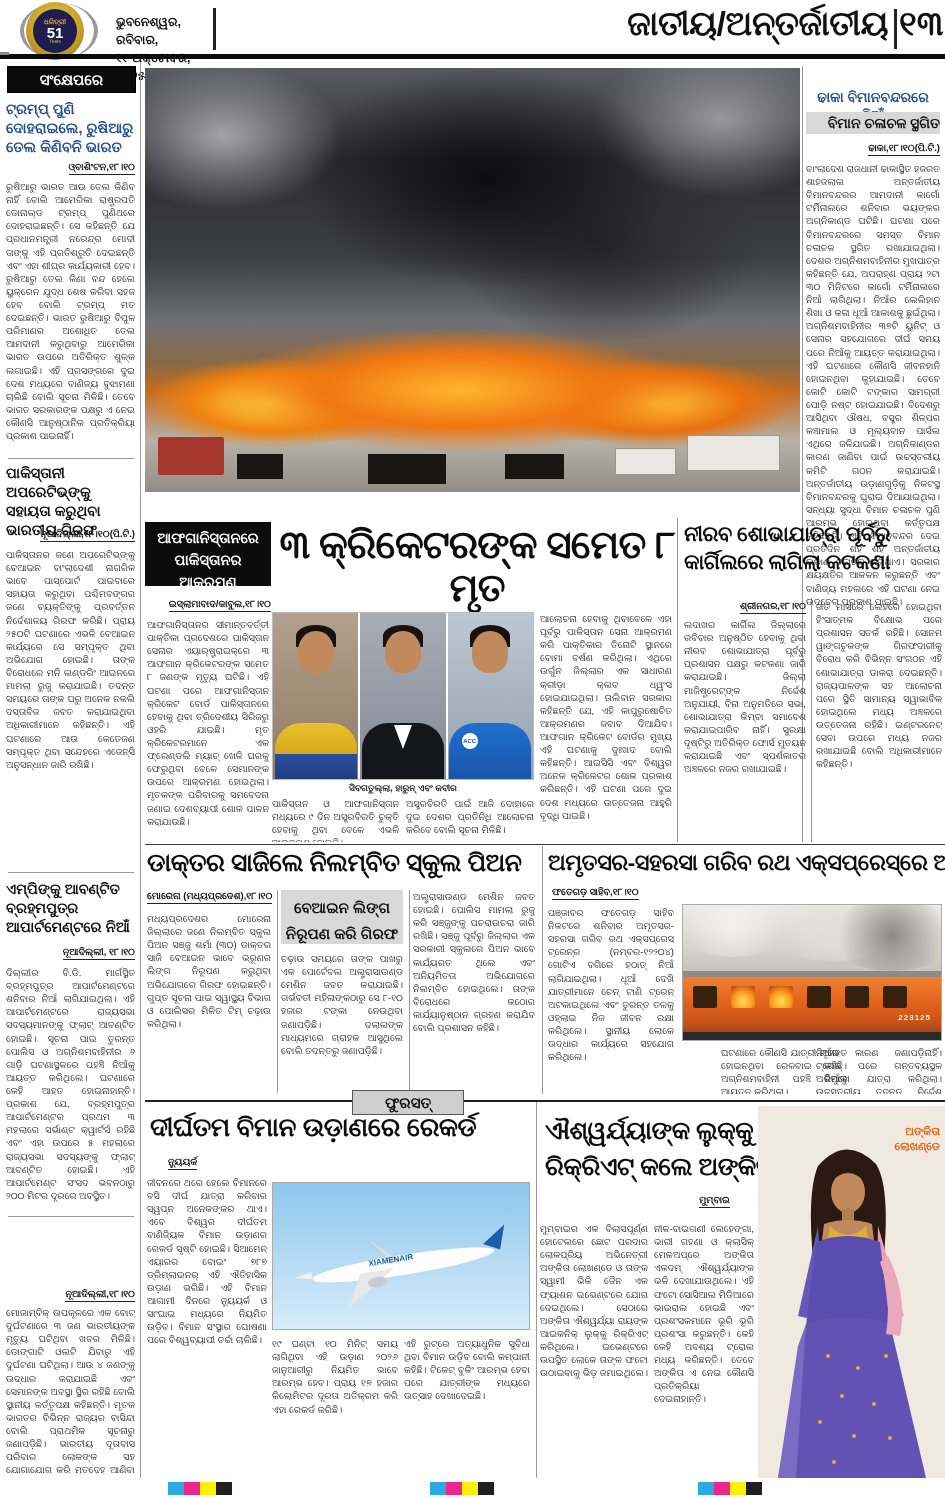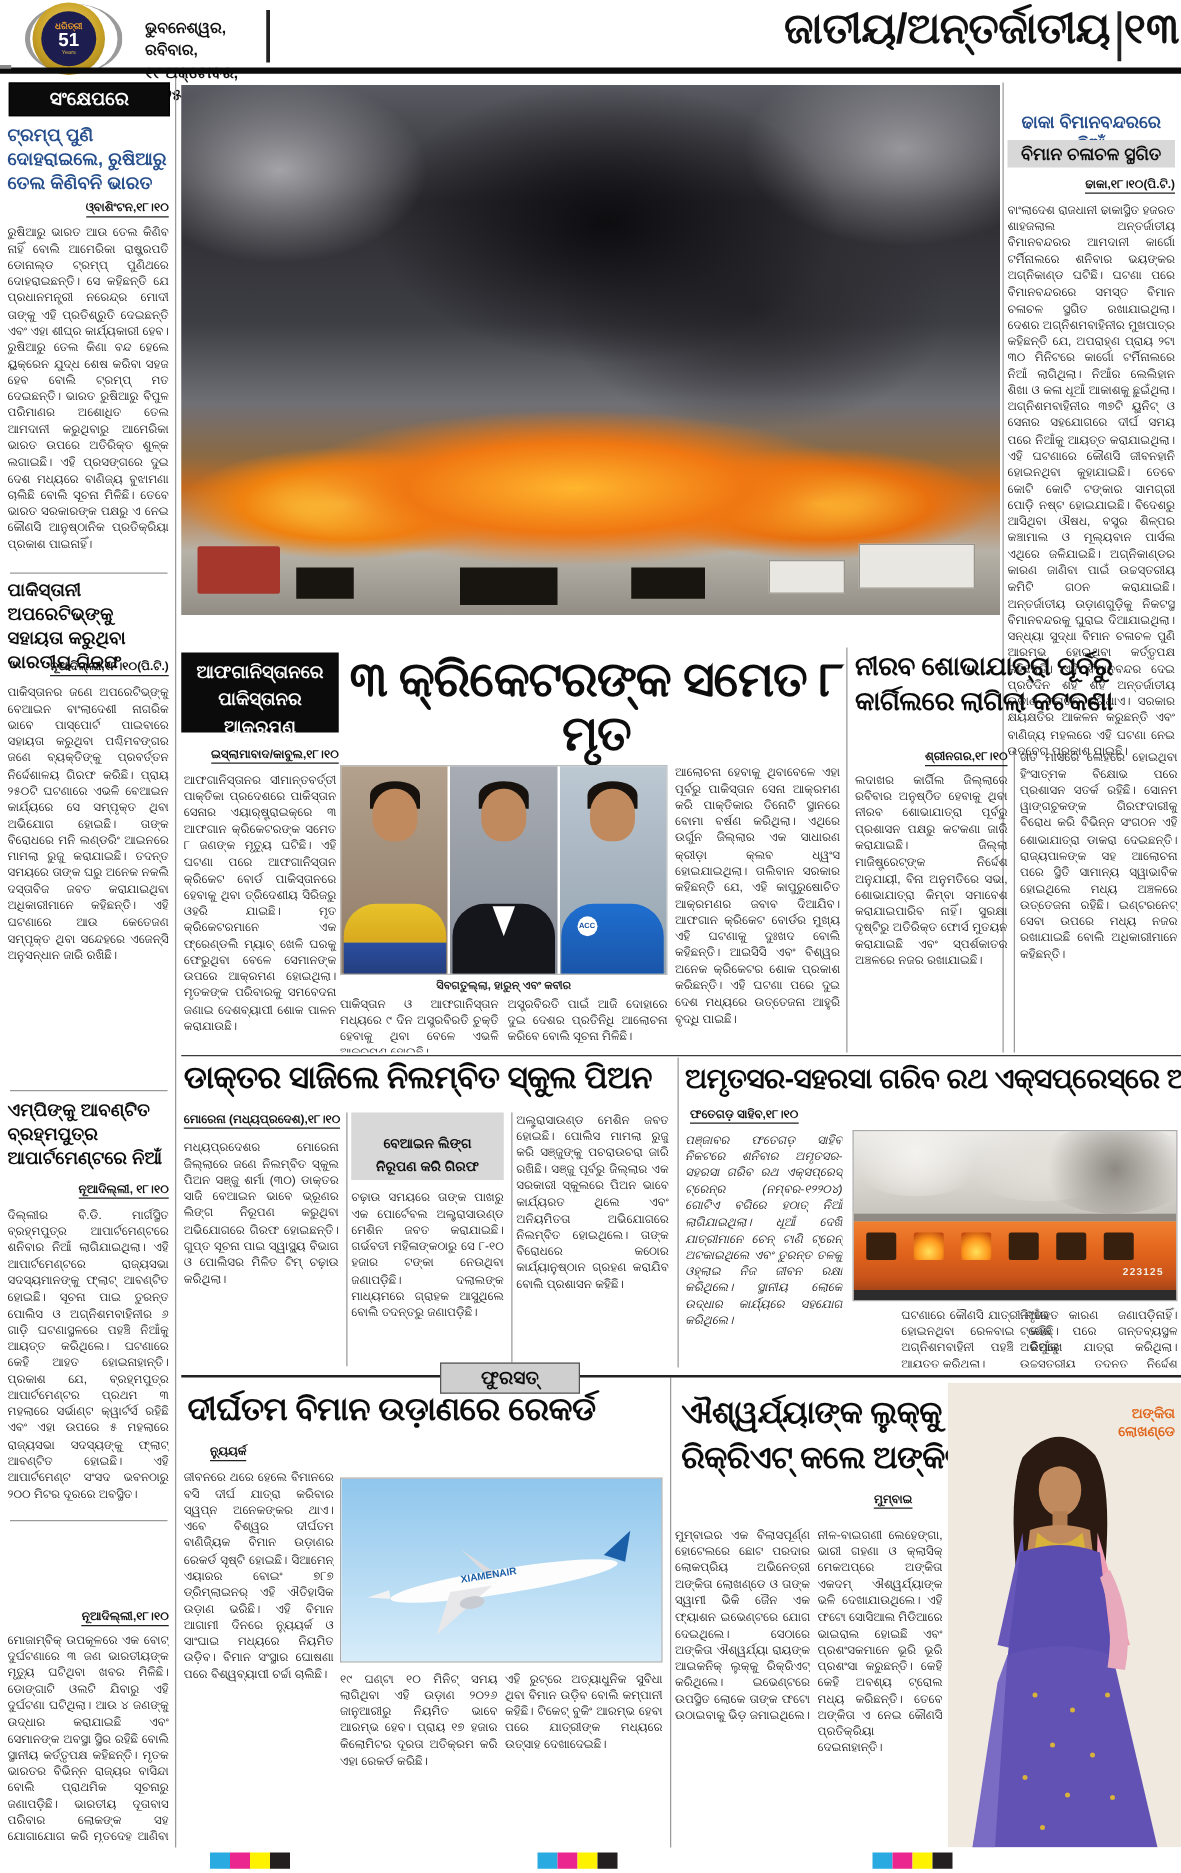--- a/index.html
+++ b/index.html
@@ -115,21 +115,21 @@
   <div class="abs photo-fire" style="left:145px;top:68px;width:655px;height:424px;">
     <div class="sil" style="left:2%;bottom:4%;width:10%;height:9%;background:#a5372c;border-radius:2px;"></div>
     <div class="sil" style="left:14%;bottom:3%;width:7%;height:6%;"></div>
     <div class="sil" style="left:34%;bottom:2%;width:12%;height:7%;"></div>
     <div class="sil" style="left:55%;bottom:3%;width:9%;height:6%;"></div>
     <div class="container-box" style="right:3%;bottom:5%;width:14%;height:8%;"></div>
     <div class="container-box" style="right:19%;bottom:4%;width:9%;height:6%;"></div>
   </div>
 
   <div class="abs hl hl-blue" style="left:806px;top:88px;width:134px;font-size:14px;line-height:1.3;text-align:center;">ଢାକା ବିମାନବନ୍ଦରରେ ନିଆଁ</div>
-  <div class="abs graybox" style="left:806px;top:112px;width:134px;height:22px;font-size:14px;line-height:22px;">ବିମାନ ଚଳାଚଳ ସ୍ଥଗିତ</div>
+  <div class="abs graybox" style="left:806px;top:112px;width:134px;height:22px;font-size:14px;line-height:22px;text-align:right;">ବିମାନ ଚଳାଚଳ ସ୍ଥଗିତ</div>
   <div class="abs dateline" style="left:806px;top:142px;width:134px;"><span>ଢାକା,୧୮।୧୦(ପି.ଟି.)</span></div>
   <div class="abs body-txt" style="left:806px;top:162px;width:134px;height:678px;">ବାଂଲାଦେଶ ରାଜଧାନୀ ଢାକାସ୍ଥିତ ହଜରତ ଶାହଜଲାଲ ଅନ୍ତର୍ଜାତୀୟ ବିମାନବନ୍ଦରର ଆମଦାନୀ କାର୍ଗୋ ଟର୍ମିନାଲରେ ଶନିବାର ଭୟଙ୍କର ଅଗ୍ନିକାଣ୍ଡ ଘଟିଛି। ଘଟଣା ପରେ ବିମାନବନ୍ଦରରେ ସମସ୍ତ ବିମାନ ଚଳାଚଳ ସ୍ଥଗିତ ରଖାଯାଇଥିଲା। ଦେଶର ଅଗ୍ନିଶମବାହିନୀର ମୁଖପାତ୍ର କହିଛନ୍ତି ଯେ, ଅପରାହ୍ଣ ପ୍ରାୟ ୨ଟା ୩୦ ମିନିଟରେ କାର୍ଗୋ ଟର୍ମିନାଲରେ ନିଆଁ ଲାଗିଥିଲା। ନିଆଁର ଲେଲିହାନ ଶିଖା ଓ କଳା ଧୂଆଁ ଆକାଶକୁ ଛୁଇଁଥିଲା। ଅଗ୍ନିଶମବାହିନୀର ୩୭ଟି ୟୁନିଟ୍ ଓ ସେନାର ସହଯୋଗରେ ଦୀର୍ଘ ସମୟ ପରେ ନିଆଁକୁ ଆୟତ୍ତ କରାଯାଇଥିଲା। ଏହି ଘଟଣାରେ କୌଣସି ଜୀବନହାନି ହୋଇନଥିବା କୁହାଯାଇଛି। ତେବେ କୋଟି କୋଟି ଟଙ୍କାର ସାମଗ୍ରୀ ପୋଡ଼ି ନଷ୍ଟ ହୋଇଯାଇଛି। ବିଦେଶରୁ ଆସିଥିବା ଔଷଧ, ବସ୍ତ୍ର ଶିଳ୍ପର କଞ୍ଚାମାଲ ଓ ମୂଲ୍ୟବାନ ପାର୍ସଲ ଏଥିରେ ଜଳିଯାଇଛି। ଅଗ୍ନିକାଣ୍ଡର କାରଣ ଜାଣିବା ପାଇଁ ଉଚ୍ଚସ୍ତରୀୟ କମିଟି ଗଠନ କରାଯାଇଛି। ଅନ୍ତର୍ଜାତୀୟ ଉଡ଼ାଣଗୁଡ଼ିକୁ ନିକଟସ୍ଥ ବିମାନବନ୍ଦରକୁ ଘୁରାଇ ଦିଆଯାଇଥିଲା। ସନ୍ଧ୍ୟା ସୁଦ୍ଧା ବିମାନ ଚଳାଚଳ ପୁଣି ଆରମ୍ଭ ହୋଇଥିବା କର୍ତ୍ତୃପକ୍ଷ କହିଛନ୍ତି। ଏହି ବିମାନବନ୍ଦର ଦେଇ ପ୍ରତିଦିନ ଶହ ଶହ ଅନ୍ତର୍ଜାତୀୟ ଉଡ଼ାଣ ଚଳାଚଳ କରିଥାଏ। ସରକାର କ୍ଷୟକ୍ଷତିର ଆକଳନ କରୁଛନ୍ତି ଏବଂ ବାଣିଜ୍ୟ ମହଲରେ ଏହି ଘଟଣା ନେଇ ଉଦ୍‌ବେଗ ପ୍ରକାଶ ପାଇଛି।</div>
 
   <div class="abs kicker" style="left:145px;top:522px;width:126px;height:64px;font-size:14.5px;line-height:1.5;padding-top:6px;box-sizing:border-box;">
     <div>ଆଫଗାନିସ୍ତାନରେ</div>
     <div>ପାକିସ୍ତାନର ଆକ୍ରମଣ</div>
   </div>
   <div class="abs hl" style="left:278px;top:524px;width:398px;font-size:39px;line-height:1.1;text-align:center;letter-spacing:-1px;">୩ କ୍ରିକେଟରଙ୍କ ସମେତ ୮ ମୃତ</div>
   <div class="abs dateline" style="left:145px;top:598px;width:126px;"><span>ଇସ୍‌ଲାମାବାଦ/କାବୁଲ,୧୮।୧୦</span></div>
   <div class="abs body-txt" style="left:147px;top:618px;width:122px;height:224px;">ଆଫଗାନିସ୍ତାନର ସୀମାନ୍ତବର୍ତ୍ତୀ ପାକ୍ତିକା ପ୍ରଦେଶରେ ପାକିସ୍ତାନ ସେନାର ଏୟାର୍‌ଷ୍ଟ୍ରାଇକ୍‌ରେ ୩ ଆଫଗାନ କ୍ରିକେଟରଙ୍କ ସମେତ ୮ ଜଣଙ୍କ ମୃତ୍ୟୁ ଘଟିଛି। ଏହି ଘଟଣା ପରେ ଆଫଗାନିସ୍ତାନ କ୍ରିକେଟ ବୋର୍ଡ ପାକିସ୍ତାନରେ ହେବାକୁ ଥିବା ତ୍ରିଦେଶୀୟ ସିରିଜରୁ ଓହରି ଯାଇଛି। ମୃତ କ୍ରିକେଟରମାନେ ଏକ ଫ୍ରେଣ୍ଡଲି ମ୍ୟାଚ୍ ଖେଳି ଘରକୁ ଫେରୁଥିବା ବେଳେ ସେମାନଙ୍କ ଉପରେ ଆକ୍ରମଣ ହୋଇଥିଲା। ମୃତକଙ୍କ ପରିବାରକୁ ସମବେଦନା ଜଣାଇ ଦେଶବ୍ୟାପୀ ଶୋକ ପାଳନ କରାଯାଉଛି।</div>
@@ -162,30 +162,30 @@
     <div>ନୀରବ ଶୋଭାଯାତ୍ରା ପୂର୍ବରୁ</div>
     <div>କାର୍ଗିଲରେ ଲାଗିଲା କଟକଣା</div>
   </div>
   <div class="abs dateline" style="left:684px;top:600px;width:122px;"><span>ଶ୍ରୀନଗର,୧୮।୧୦</span></div>
   <div class="abs body-txt" style="left:684px;top:618px;width:122px;height:224px;">ଲଦାଖର କାର୍ଗିଲ ଜିଲ୍ଲାରେ ରବିବାର ଅନୁଷ୍ଠିତ ହେବାକୁ ଥିବା ନୀରବ ଶୋଭାଯାତ୍ରା ପୂର୍ବରୁ ପ୍ରଶାସନ ପକ୍ଷରୁ କଟକଣା ଜାରି କରାଯାଇଛି। ଜିଲ୍ଲା ମାଜିଷ୍ଟ୍ରେଟ୍‌ଙ୍କ ନିର୍ଦ୍ଦେଶ ଅନୁଯାୟୀ, ବିନା ଅନୁମତିରେ ସଭା, ଶୋଭାଯାତ୍ରା କିମ୍ବା ସମାବେଶ କରାଯାଇପାରିବ ନାହିଁ। ସୁରକ୍ଷା ଦୃଷ୍ଟିରୁ ଅତିରିକ୍ତ ଫୋର୍ସ ମୁତୟନ କରାଯାଇଛି ଏବଂ ସ୍ପର୍ଶକାତର ଅଞ୍ଚଳରେ ନଜର ରଖାଯାଇଛି।</div>
   <div class="abs body-txt" style="left:816px;top:600px;width:126px;height:242px;">ଗତ ମାସରେ ଲେହରେ ହୋଇଥିବା ହିଂସାତ୍ମକ ବିକ୍ଷୋଭ ପରେ ପ୍ରଶାସନ ସତର୍କ ରହିଛି। ସୋନମ ୱାଙ୍ଗଚୁକଙ୍କ ଗିରଫଦାରୀକୁ ବିରୋଧ କରି ବିଭିନ୍ନ ସଂଗଠନ ଏହି ଶୋଭାଯାତ୍ରା ଡାକରା ଦେଇଛନ୍ତି। ରାଜ୍ୟପାଳଙ୍କ ସହ ଆଲୋଚନା ପରେ ସ୍ଥିତି ସାମାନ୍ୟ ସ୍ୱାଭାବିକ ହୋଇଥିଲେ ମଧ୍ୟ ଅଞ୍ଚଳରେ ଉତ୍ତେଜନା ରହିଛି। ଇଣ୍ଟରନେଟ୍ ସେବା ଉପରେ ମଧ୍ୟ ନଜର ରଖାଯାଇଛି ବୋଲି ଅଧିକାରୀମାନେ କହିଛନ୍ତି।</div>
 
   <div class="abs hl" style="left:147px;top:848px;width:390px;font-size:25px;letter-spacing:-0.5px;white-space:nowrap;">ଡାକ୍ତର ସାଜିଲେ ନିଲମ୍ବିତ ସ୍କୁଲ ପିଅନ</div>
   <div class="abs dateline dl-left" style="left:147px;top:890px;width:126px;"><span>ମୋରେନା (ମଧ୍ୟପ୍ରଦେଶ),୧୮।୧୦</span></div>
   <div class="abs body-txt" style="left:147px;top:912px;width:124px;height:180px;">ମଧ୍ୟପ୍ରଦେଶର ମୋରେନା ଜିଲ୍ଲାରେ ଜଣେ ନିଲମ୍ବିତ ସ୍କୁଲ ପିଅନ ସଞ୍ଜୁ ଶର୍ମା (୩୦) ଡାକ୍ତର ସାଜି ବେଆଇନ ଭାବେ ଭ୍ରୂଣର ଲିଙ୍ଗ ନିରୂପଣ କରୁଥିବା ଅଭିଯୋଗରେ ଗିରଫ ହୋଇଛନ୍ତି। ଗୁପ୍ତ ସୂଚନା ପାଇ ସ୍ୱାସ୍ଥ୍ୟ ବିଭାଗ ଓ ପୋଲିସର ମିଳିତ ଟିମ୍ ଚଢ଼ାଉ କରିଥିଲା।</div>
-  <div class="abs graybox" style="left:281px;top:890px;width:122px;height:54px;font-size:11px;line-height:1.7;padding-top:16px;box-sizing:border-box;">
+  <div class="abs graybox" style="left:281px;top:890px;width:122px;height:54px;font-size:15px;line-height:1.7;padding-top:5px;box-sizing:border-box;">
     <div>ବେଆଇନ ଲିଙ୍ଗ</div>
     <div>ନିରୂପଣ କରି ଗିରଫ</div>
   </div>
   <div class="abs body-txt" style="left:281px;top:952px;width:122px;height:140px;">ଚଢ଼ାଉ ସମୟରେ ତାଙ୍କ ପାଖରୁ ଏକ ପୋର୍ଟେବଲ ଅଲ୍ଟ୍ରାସାଉଣ୍ଡ ମେଶିନ ଜବତ କରାଯାଇଛି। ଗର୍ଭବତୀ ମହିଳାଙ୍କଠାରୁ ସେ ୮-୧୦ ହଜାର ଟଙ୍କା ନେଉଥିବା ଜଣାପଡ଼ିଛି। ଦଲାଲଙ୍କ ମାଧ୍ୟମରେ ଗ୍ରାହକ ଆସୁଥିଲେ ବୋଲି ତଦନ୍ତରୁ ଜଣାପଡ଼ିଛି।</div>
   <div class="abs body-txt" style="left:413px;top:890px;width:122px;height:202px;">ଅଲ୍ଟ୍ରାସାଉଣ୍ଡ ମେଶିନ ଜବତ ହୋଇଛି। ପୋଲିସ ମାମଲା ରୁଜୁ କରି ସଞ୍ଜୁଙ୍କୁ ପଚରାଉଚରା ଜାରି ରଖିଛି। ସଞ୍ଜୁ ପୂର୍ବରୁ ଜିଲ୍ଲାର ଏକ ସରକାରୀ ସ୍କୁଲରେ ପିଅନ ଭାବେ କାର୍ଯ୍ୟରତ ଥିଲେ ଏବଂ ଅନିୟମିତତା ଅଭିଯୋଗରେ ନିଲମ୍ବିତ ହୋଇଥିଲେ। ତାଙ୍କ ବିରୋଧରେ କଠୋର କାର୍ଯ୍ୟାନୁଷ୍ଠାନ ଗ୍ରହଣ କରାଯିବ ବୋଲି ପ୍ରଶାସନ କହିଛି।</div>
 
   <div class="abs hl" style="left:548px;top:850px;width:396px;font-size:22.5px;letter-spacing:-0.5px;white-space:nowrap;">ଅମୃତସର-ସହରସା ଗରିବ ରଥ ଏକ୍ସପ୍ରେସ୍‌ରେ ଅଗ୍ନିକାଣ୍ଡ</div>
   <div class="abs dateline dl-left" style="left:552px;top:886px;width:140px;"><span>ଫତେଗଡ଼ ସାହିବ,୧୮।୧୦</span></div>
-  <div class="abs body-txt" style="left:548px;top:906px;width:126px;height:186px;font-style:italic;">ପଞ୍ଜାବର ଫତେଗଡ଼ ସାହିବ ନିକଟରେ ଶନିବାର ଅମୃତସର-ସହରସା ଗରିବ ରଥ ଏକ୍ସପ୍ରେସ୍ ଟ୍ରେନ୍‌ର (ନମ୍ବର-୧୨୨୦୪) ଗୋଟିଏ ବଗିରେ ହଠାତ୍ ନିଆଁ ଲାଗିଯାଇଥିଲା। ଧୂଆଁ ଦେଖି ଯାତ୍ରୀମାନେ ଚେନ୍ ଟାଣି ଟ୍ରେନ୍ ଅଟକାଇଥିଲେ ଏବଂ ତୁରନ୍ତ ତଳକୁ ଓହ୍ଲାଇ ନିଜ ଜୀବନ ରକ୍ଷା କରିଥିଲେ। ସ୍ଥାନୀୟ ଲୋକେ ଉଦ୍ଧାର କାର୍ଯ୍ୟରେ ସହଯୋଗ କରିଥିଲେ।</div>
+  <div class="abs body-txt" style="left:548px;top:906px;width:126px;height:186px;">ପଞ୍ଜାବର ଫତେଗଡ଼ ସାହିବ ନିକଟରେ ଶନିବାର ଅମୃତସର-ସହରସା ଗରିବ ରଥ ଏକ୍ସପ୍ରେସ୍ ଟ୍ରେନ୍‌ର (ନମ୍ବର-୧୨୨୦୪) ଗୋଟିଏ ବଗିରେ ହଠାତ୍ ନିଆଁ ଲାଗିଯାଇଥିଲା। ଧୂଆଁ ଦେଖି ଯାତ୍ରୀମାନେ ଚେନ୍ ଟାଣି ଟ୍ରେନ୍ ଅଟକାଇଥିଲେ ଏବଂ ତୁରନ୍ତ ତଳକୁ ଓହ୍ଲାଇ ନିଜ ଜୀବନ ରକ୍ଷା କରିଥିଲେ। ସ୍ଥାନୀୟ ଲୋକେ ଉଦ୍ଧାର କାର୍ଯ୍ୟରେ ସହଯୋଗ କରିଥିଲେ।</div>
 
   <div class="abs photo-train" style="left:682px;top:904px;width:260px;height:137px;border:1px solid #aaa;box-sizing:border-box;">
     <div class="smoke" style="left:-10px;top:-18px;width:120px;height:70px;background:radial-gradient(circle,#f4f2ee 0%,rgba(244,242,238,0) 70%);"></div>
     <div class="smoke" style="left:80px;top:-10px;width:140px;height:66px;background:radial-gradient(circle,#e3e0da 0%,rgba(227,224,218,0) 70%);"></div>
     <div class="smoke" style="right:-16px;top:-6px;width:130px;height:72px;background:radial-gradient(circle,#8e8a83 0%,rgba(142,138,131,0) 72%);"></div>
     <div class="coach">
       <div class="coach-roof"></div>
       <div class="cwin" style="left:10px;"></div>
       <div class="cwin fire" style="left:48px;"></div>
       <div class="cwin fire" style="left:86px;"></div>

